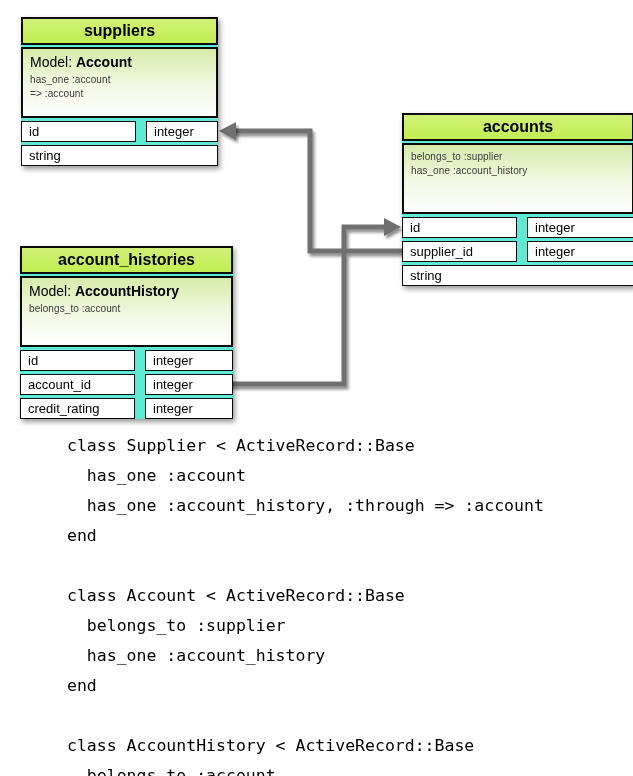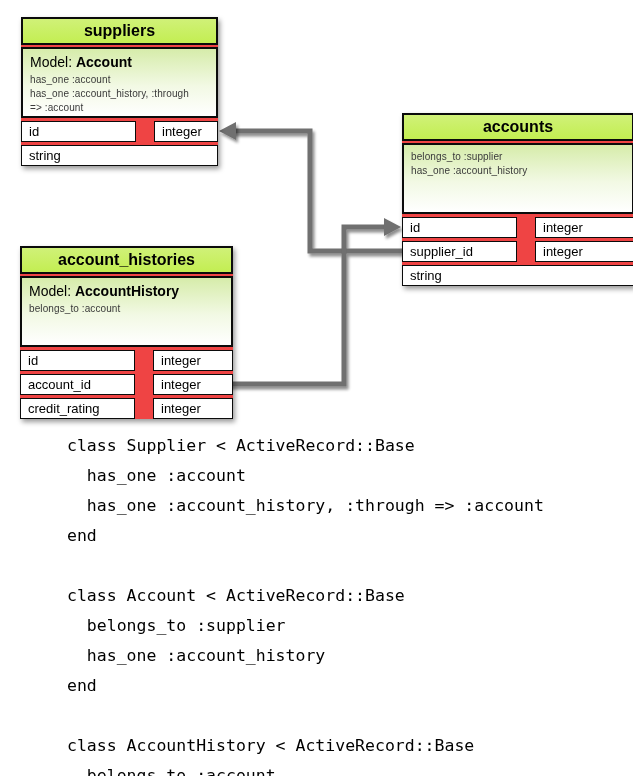--- a/index.html
+++ b/index.html
@@ -5,41 +5,41 @@
   * { margin:0; padding:0; box-sizing:border-box; }
   html,body { background:#fff; }
   .stage {
     position:relative; width:633px; height:776px; background:#ffffff;
     font-family:"Liberation Sans", sans-serif; overflow:hidden;
   }
   
   .connectors { position:absolute; left:0; top:0; z-index:1; }
   
   .dtable {
-    position:absolute; z-index:2; background:#ef4444;
+    position:absolute; z-index:2; background:#5eead4;
     box-shadow:2px 3px 5px rgba(0,0,0,0.40);
   }
   .dtable.suppliers        { left:21px;  top:17px;  width:197px; }
   .dtable.accounts         { left:402px; top:113px; width:232px; }
   .dtable.account-histories{ left:20px;  top:246px; width:213px; }
   .thead {
     height:28px; border:2px solid #0b0b0b;
     background:linear-gradient(#d0f178, #c3ee52);
     display:flex; align-items:center; justify-content:center;
     font-size:16px; font-weight:bold; color:#000;
   }
   .tmodel {
     margin-top:2px; height:71px; border:2px solid #0b0b0b;
     background:linear-gradient(to bottom, #d6ecaa 0%, #f2f9e4 55%, #ffffff 100%);
     padding:5px 6px 0 7px; overflow:hidden;
   }
   .model-line { font-size:14px; color:#000; margin-bottom:3px; }
   .model-line b { font-weight:bold; }
   .assoc { font-size:10px; line-height:14px; color:#3a3a3a; letter-spacing:0.1px; }
-  .trow { margin-top:3px; display:flex; gap:18px; height:21px; }
+  .trow { margin-top:3px; display:flex; gap:10px; height:21px; }
   .cell {
     border:1.5px solid #0b0b0b; background:#fff;
     display:flex; align-items:center; padding-left:7px;
     font-size:13px; color:#000; overflow:hidden; white-space:nowrap;
   }
   .cell.field { width:115px; flex:none; }
   .cell.type  { flex:1; }
   
   .code {
     position:absolute; left:67px; top:431px; z-index:2;
@@ -79,21 +79,20 @@
   <div class="dtable suppliers">
     <div class="thead">
       <span>suppliers</span>
     </div>
     <div class="tmodel">
       <div class="model-line">
         <span>Model:</span>
         <b>Account</b>
       </div>
       <div class="assoc">has_one :account</div>
-      <div class="assoc">has_one :account_history, :through</div>
       <div class="assoc">=&gt; :account</div>
     </div>
     <div class="trow">
       <div class="cell field">id</div>
       <div class="cell type">integer</div>
     </div>
     <div class="trow">
       <div class="cell type">string</div>
     </div>
   </div>

